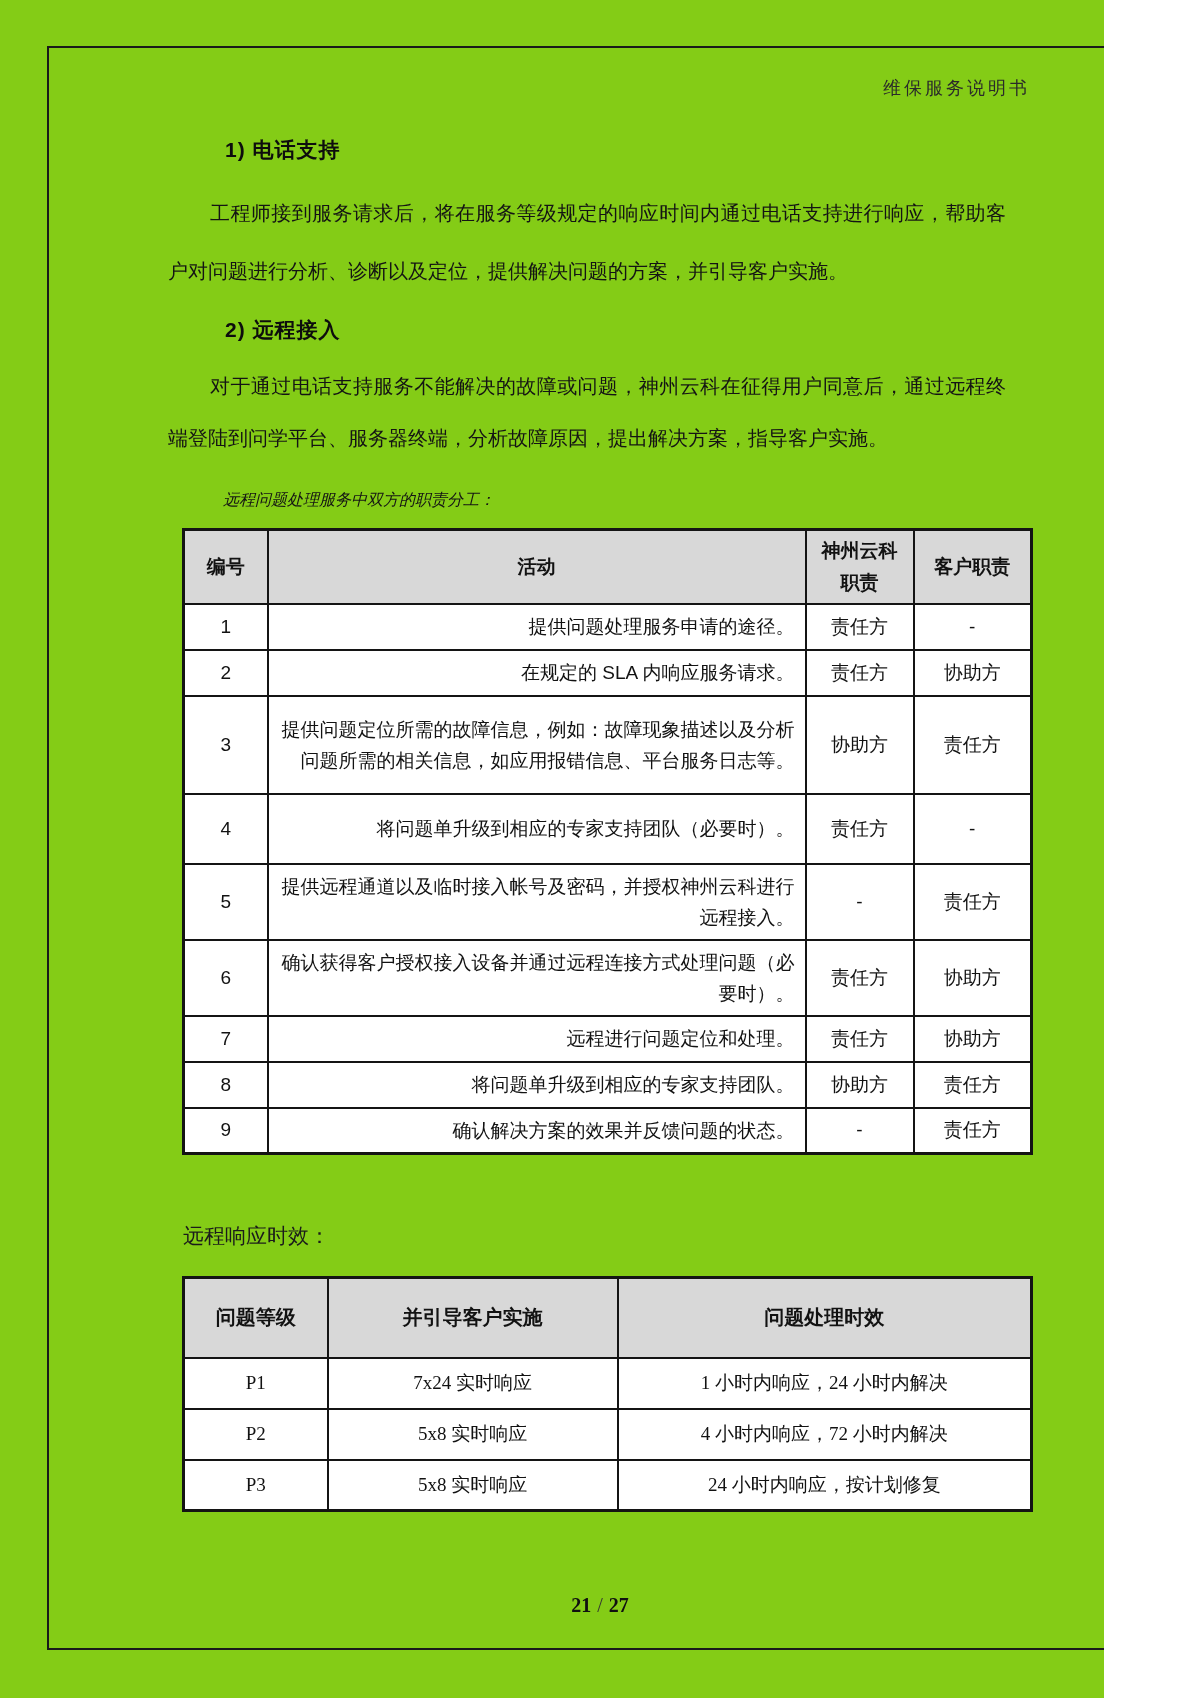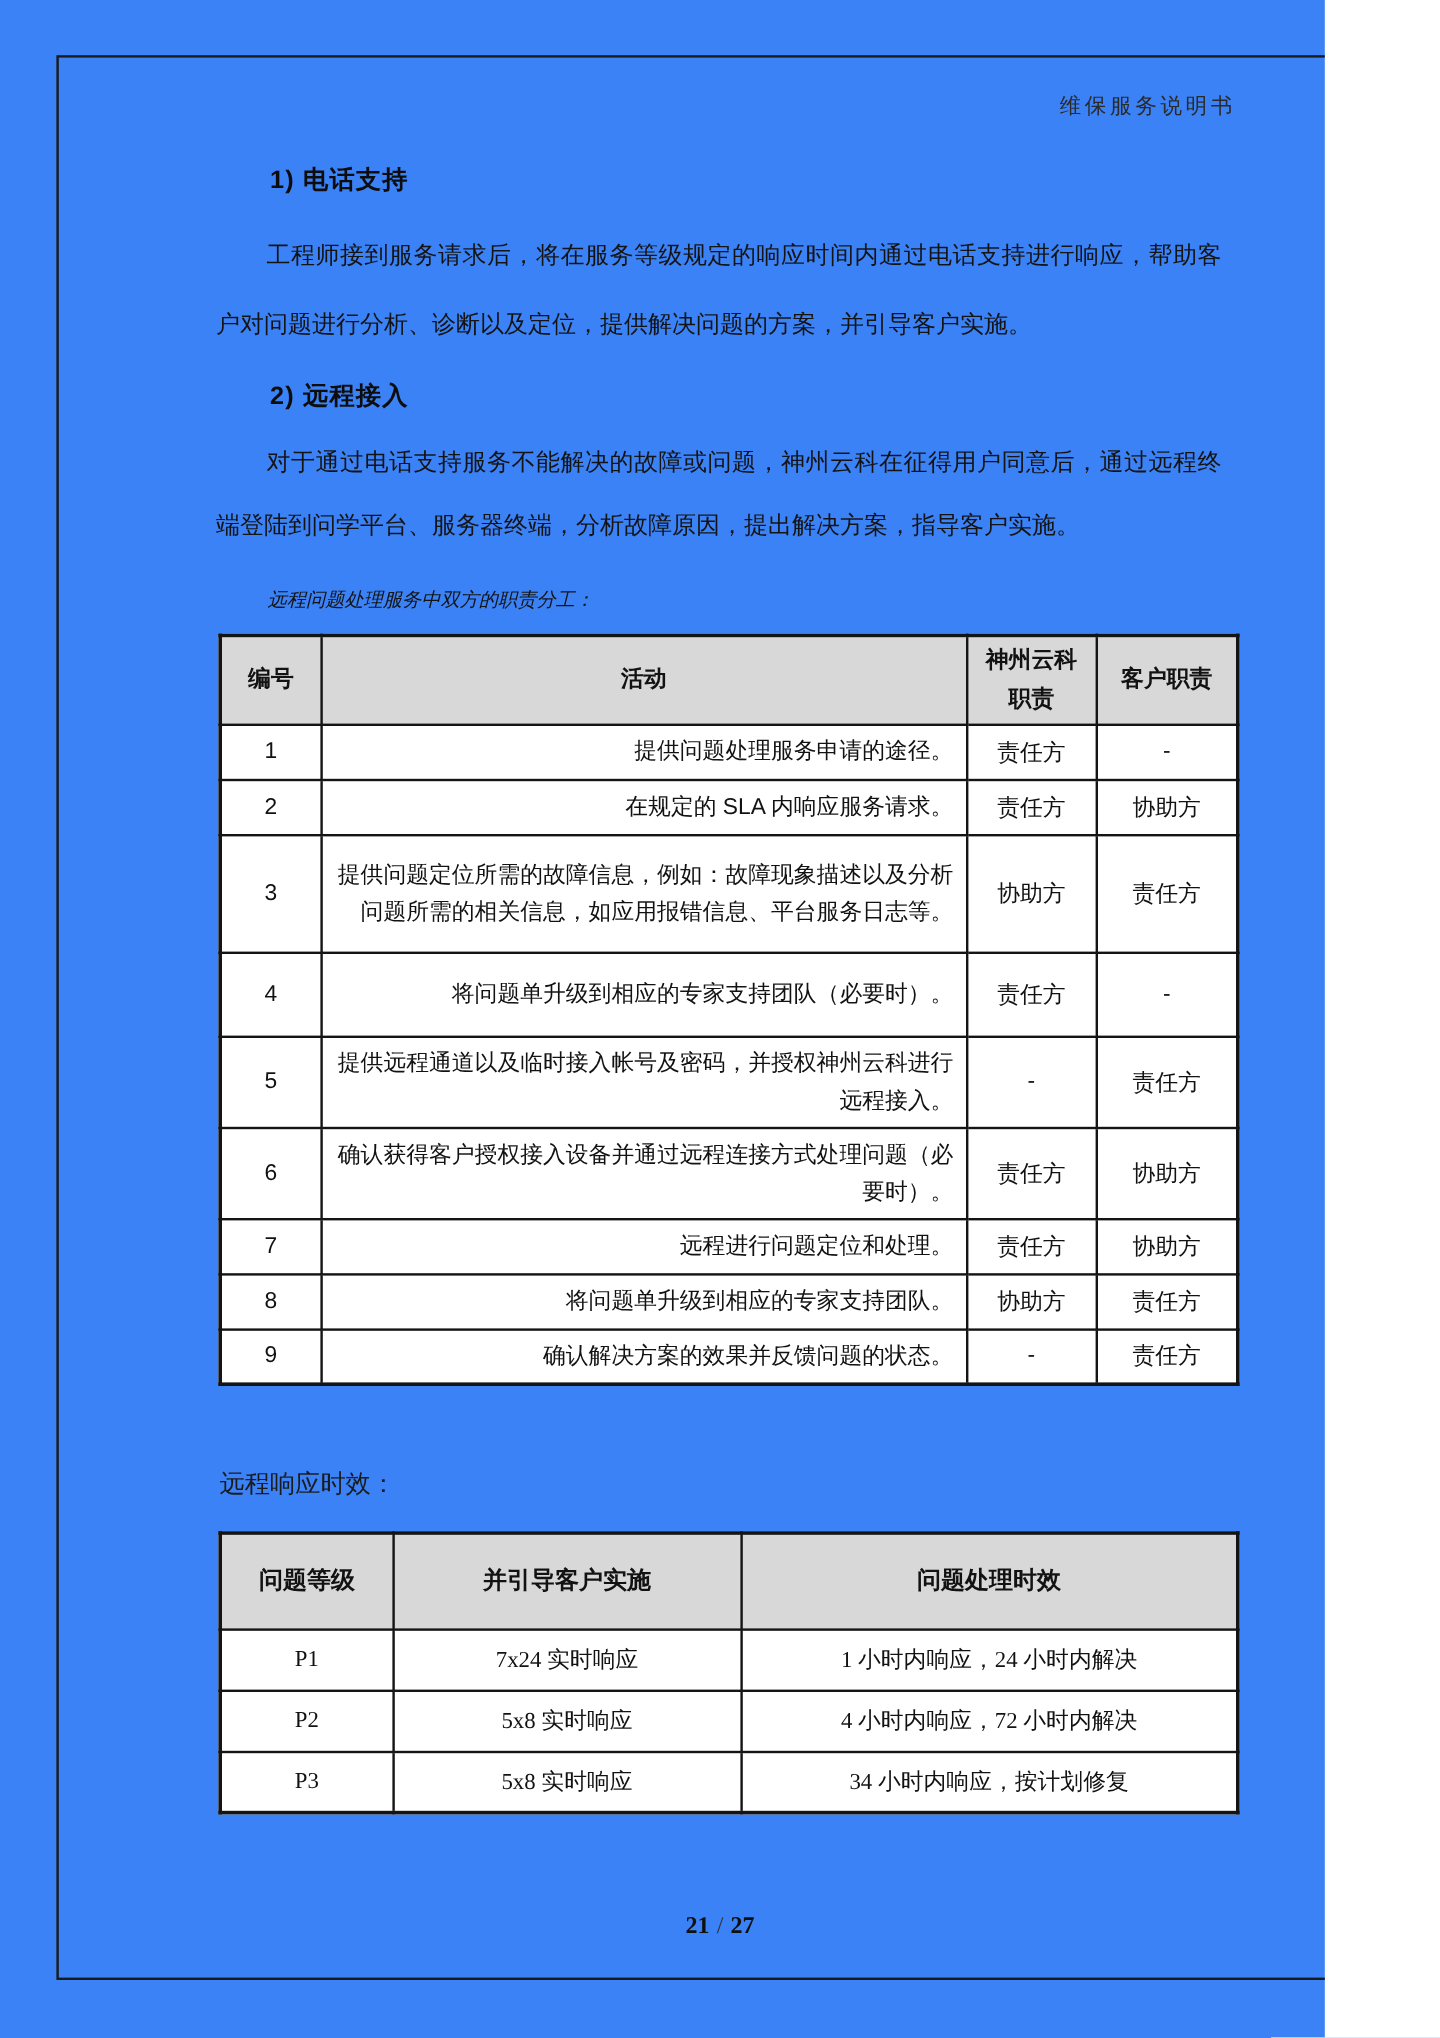--- a/index.html
+++ b/index.html
@@ -1,19 +1,19 @@
 <!DOCTYPE html>
 <html><head>
 <meta charset="utf-8">
 <style>
   html,body{margin:0;padding:0;background:#ffffff;}
   .page{
     position:relative;
     width:1104px;height:1698px;
-    background:#3b82f6;
+    background:#84cc16;
     font-family:"Liberation Sans", sans-serif;
     color:#121212;
     overflow:hidden;
   }
   .border-frame{
     position:absolute;
     left:47px;top:46px;
     width:1104px;height:1604px;
     border:2px solid #1a1a1a;
     box-sizing:border-box;
@@ -32,21 +32,21 @@
     left:225px;
     font-size:21px;
     font-weight:bold;
     color:#0d0d0d;
     letter-spacing:1px;
   }
   .h1{top:136px;}
   .h2{top:316px;}
   .body-para{
     position:absolute;
-    left:180px;width:838px;
+    left:168px;width:838px;
     font-size:20px;
     text-align:justify;
     text-indent:42px;
     color:#141414;
   }
   .para1{top:184px;line-height:58px;}
   .para2{top:360px;line-height:52px;}
   .table-intro{
     position:absolute;
     top:490px;left:223px;
@@ -219,21 +219,21 @@
         <td>1 小时内响应，24 小时内解决</td>
       </tr>
       <tr>
         <td>P2</td>
         <td>5x8 实时响应</td>
         <td>4 小时内响应，72 小时内解决</td>
       </tr>
       <tr>
         <td>P3</td>
         <td>5x8 实时响应</td>
-        <td>34 小时内响应，按计划修复</td>
+        <td>24 小时内响应，按计划修复</td>
       </tr>
     </tbody>
   </table>
 
   <div class="doc-footer">
     <span class="num">21</span><span class="sep">/</span><span class="num">27</span>
   </div>
 
 </div>
 

